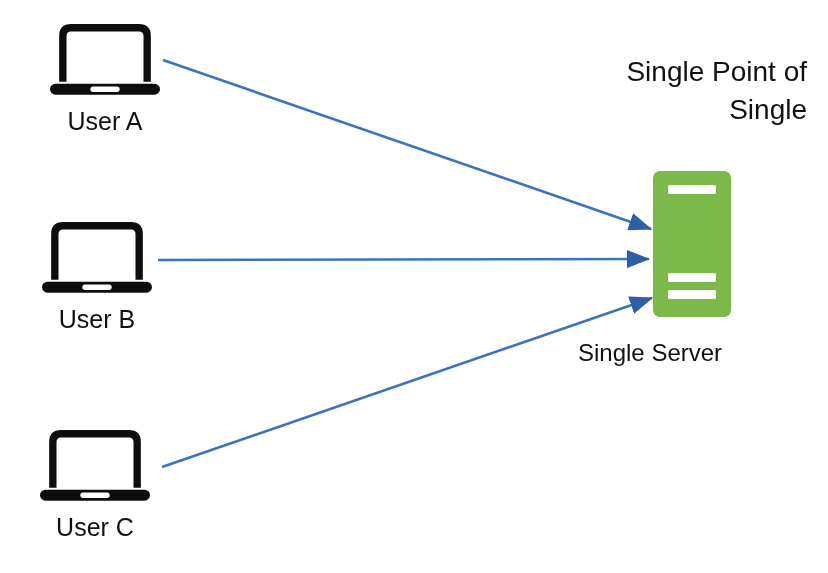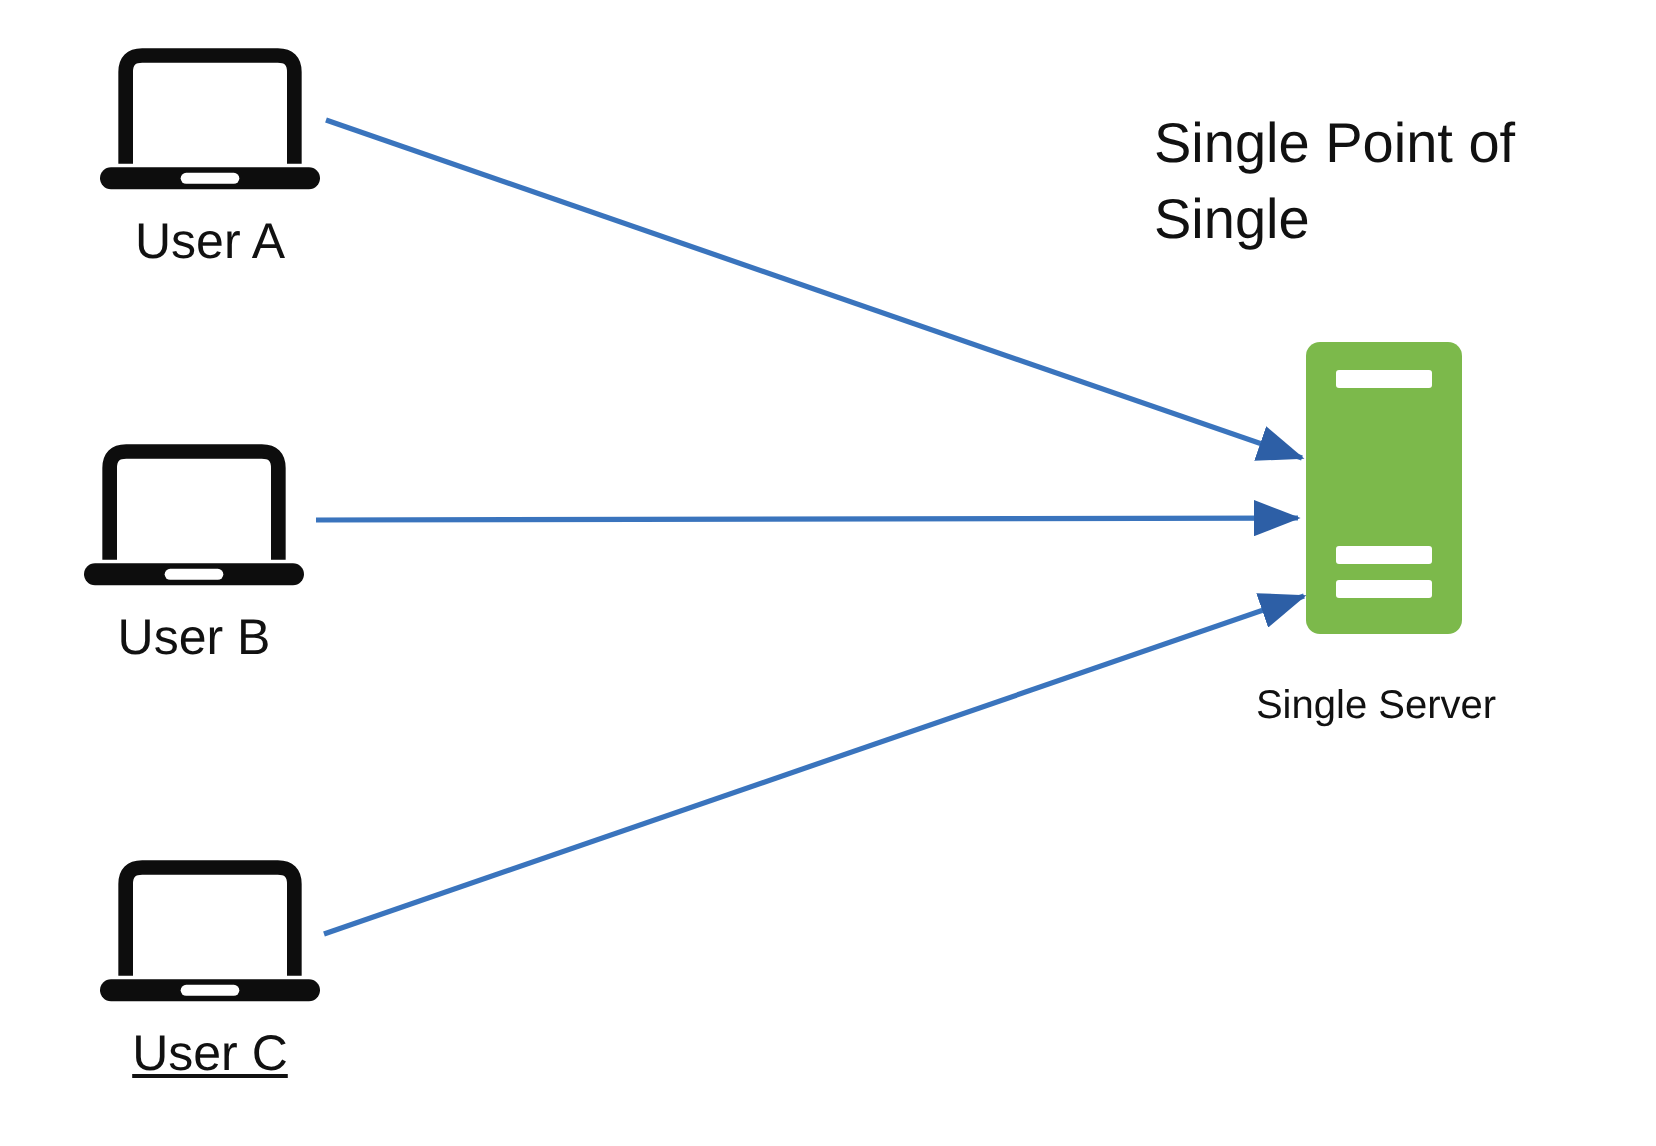--- a/index.html
+++ b/index.html
@@ -29,28 +29,28 @@
   }
   .user-label {
     margin-top: 13px;
     font-size: 25px;
     line-height: 26px;
     color: var(--text, #111);
     white-space: nowrap;
   }
   .node-user-a { left: 50px;  top: 21px; }
   .node-user-b { left: 42px;  top: 219px; }
-  .node-user-c { left: 50px;  top: 427px; text-decoration: underline; }
+  .node-user-c { left: 40px;  top: 427px; }
 
   .spof-title {
     position: absolute;
     left: 577px;
     top: 53px;
     width: 230px;
-    text-align: left;
+    text-align: right;
     font-size: 28px;
     line-height: 38px;
     color: var(--text, #111);
   }
   .server-node {
     position: absolute;
     left: 653px;
     top: 171px;
     width: 78px;
     text-align: center;
@@ -60,22 +60,21 @@
     width: 78px;
     height: 146px;
   }
   .server-icon .chassis { fill: var(--server-green, #7cb94b); }
   .server-icon .slot    { fill: #ffffff; }
   .server-label {
     position: absolute;
     left: 578px;
     top: 337px;
     width: 220px;
-    text-align: center;
-    font-size: 20px;
+    font-size: 24px;
     line-height: 32px;
     color: var(--text, #111);
     white-space: nowrap;
   }
   .arrow-layer {
     position: absolute;
     left: 0; top: 0;
     width: 828px;
     height: 573px;
     pointer-events: none;

